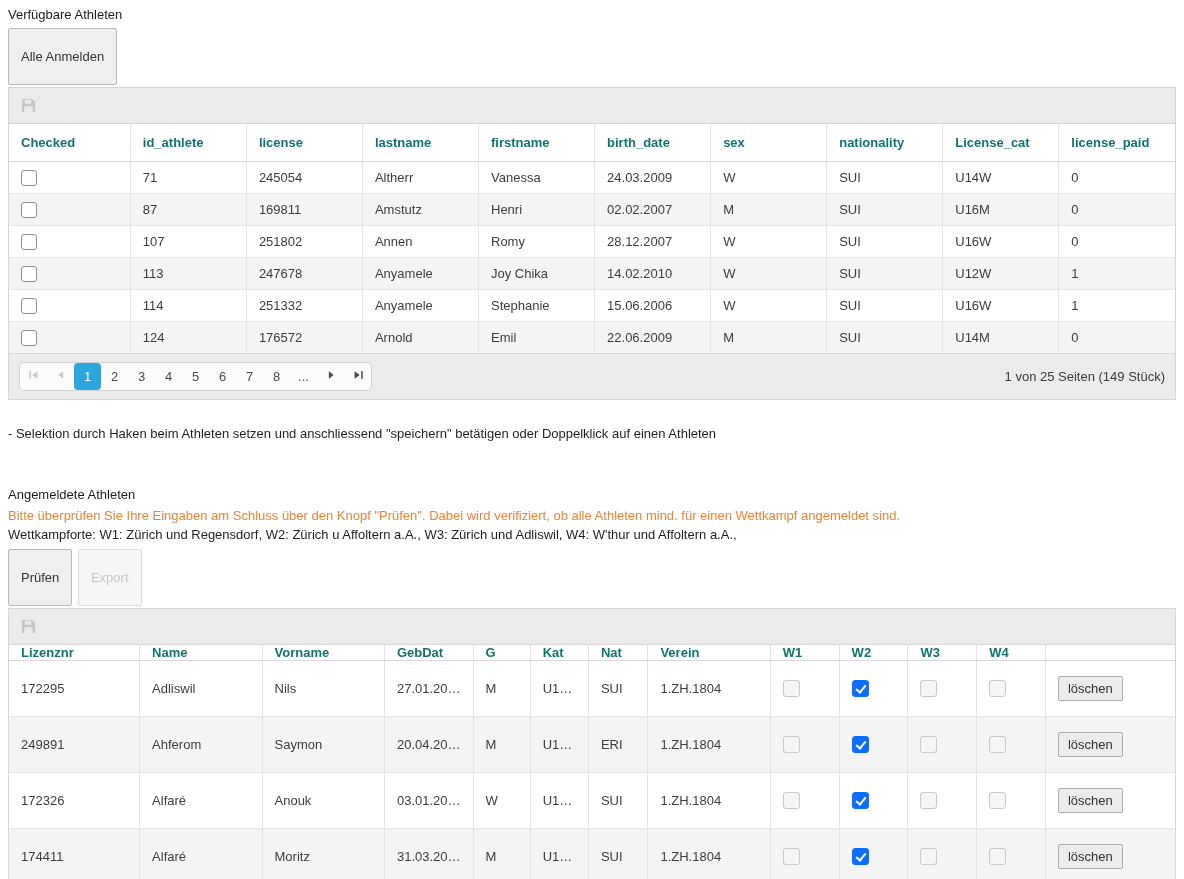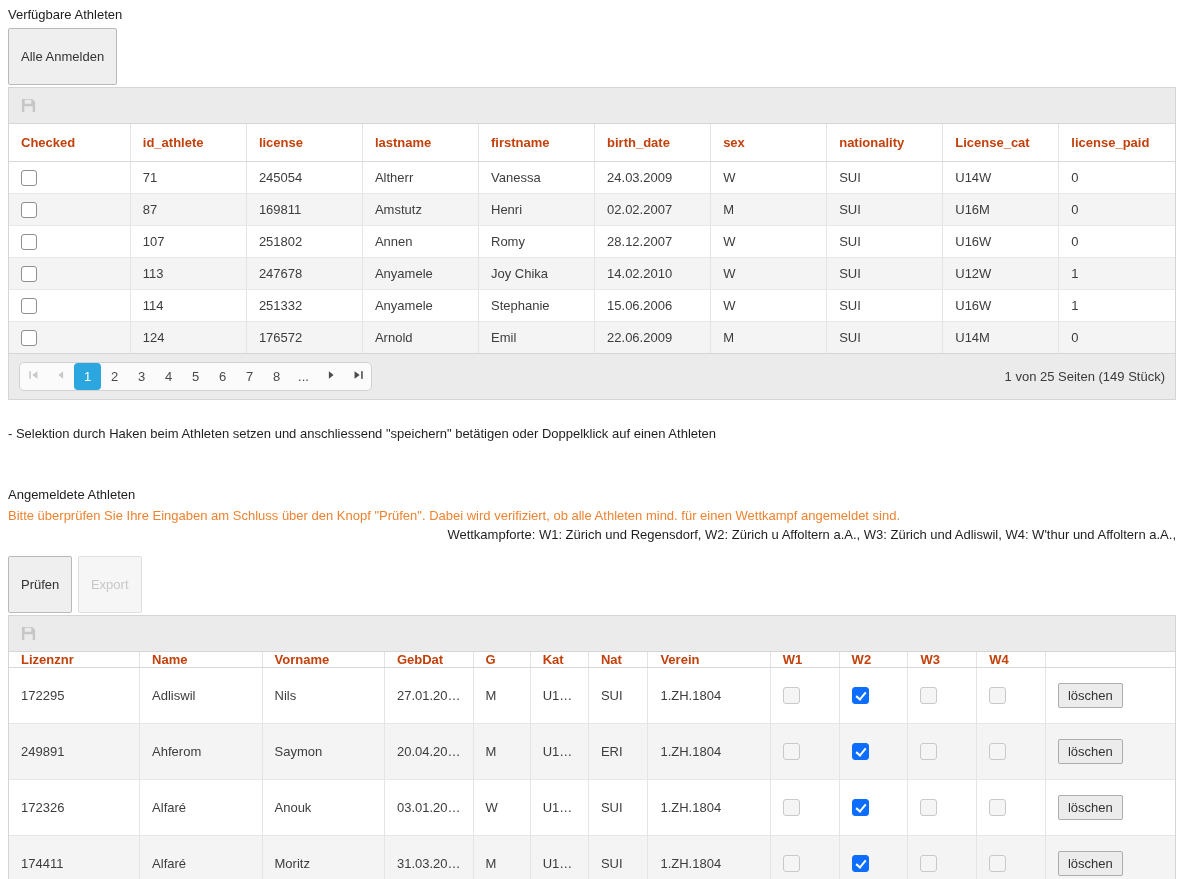--- a/index.html
+++ b/index.html
@@ -16,21 +16,21 @@
     font-family: inherit; font-size: 13px; color:#333;
     background: #efefef; border: 1px solid #b9b9b9; border-radius: 2px;
     padding: 20px 12px; cursor: pointer; margin: 0 2px 2px 0;
   }
   .btn.disabled { color:#c7c7c7; border-color:#dedede; background:#f6f6f6; cursor: default; }
   .grid { border: 1px solid #d5d5d5; background:#fff; }
   .toolbar { background:#ebebeb; border-bottom:1px solid #d5d5d5; padding:8px 10px; line-height:0; }
   .tool-btn { background:transparent; border:none; padding:2px; color:#c6c6c6; cursor:default; line-height:0; }
   .tbl { width:100%; border-collapse:collapse; table-layout:fixed; }
   .tbl th {
-    font-weight:bold; text-align:left; color:#c2410c; background:#fff;
+    font-weight:bold; text-align:left; color:#0f766e; background:#fff;
     padding:11px 12px; border-right:1px solid #e4e4e4; border-bottom:1px solid #d9d9d9;
   }
   .tbl td {
     color:#3d3d3d; padding:8px 12px; vertical-align:middle;
     border-right:1px solid #e4e4e4; border-bottom:1px solid #e7e7e7;
     overflow:hidden; white-space:nowrap; text-overflow:ellipsis;
   }
   .tbl th:last-child, .tbl td:last-child { border-right:none; }
   .tbl tbody tr:last-child td { border-bottom:none; }
   .tbl tbody tr:nth-child(even) td { background:#f4f4f4; }
@@ -70,21 +70,21 @@
     min-width:27px; height:27px; padding:0 5px; color:#4a4a4a; font-size:13px;
     cursor:pointer; user-select:none;
   }
   .with-seps .pg-btn + .pg-btn { border-left:1px solid #e2e2e2; }
   .pg-btn.disabled { color:#c8c8c8; cursor:default; }
   .pg-btn.active { background: var(--accent,#2ba6de); color:#fff; border-radius:4px; }
   .pager-info { color:#3a3a3a; }
   
   .note { margin:26px 0 46px; color:#1f1f1f; }
   .warning { color: var(--warning,#ef8331); margin:3px 0 4px; }
-  .info-line { color:#1f1f1f; margin:0 0 14px;text-align:right; }
+  .info-line { color:#1f1f1f; margin:0 0 7px; }
   .del-btn {
     font-family:inherit; font-size:13px; color:#333; background:#ececec;
     border:1px solid #adadad; border-radius:2px; padding:4px 9px; cursor:pointer;
   }
 </style>
 </head>
 <body>
 
 <div class="page">
 

